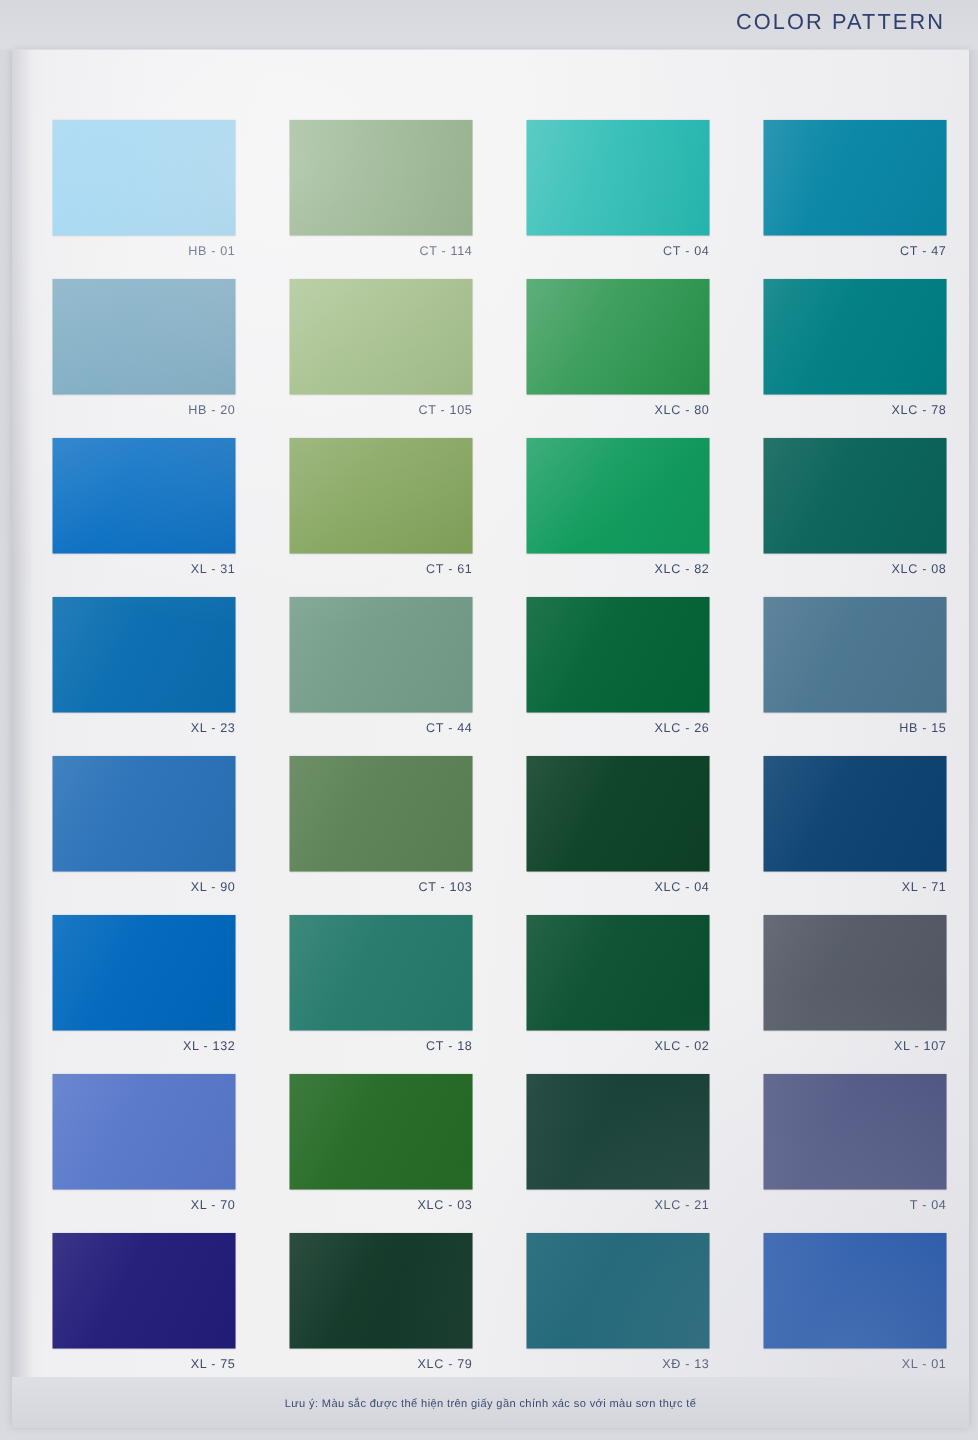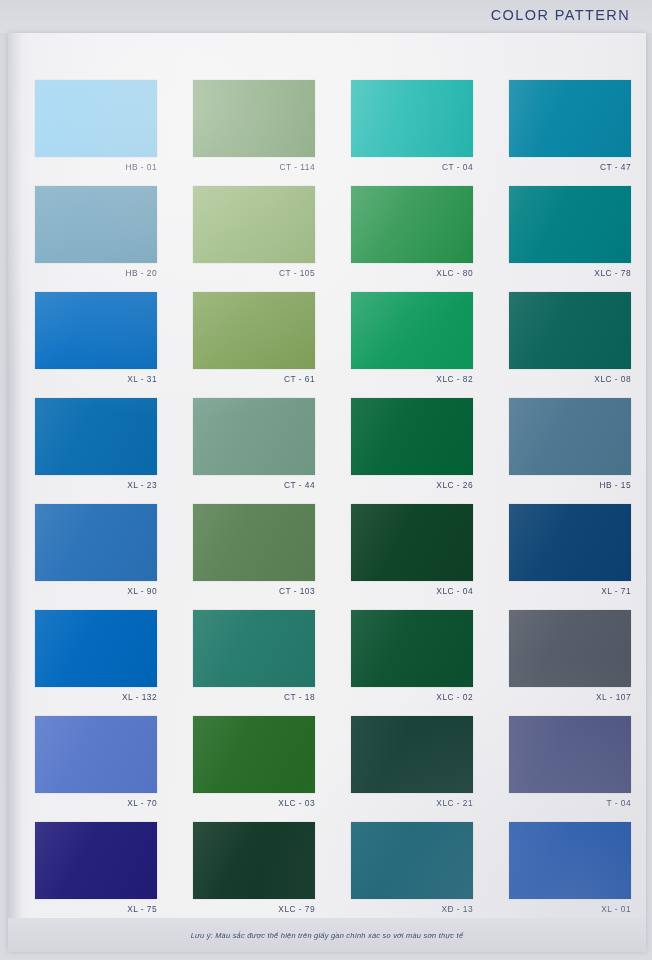--- a/index.html
+++ b/index.html
@@ -113,21 +113,20 @@
     bottom: 8px;
     width: 638px;
     height: 34px;
     background: linear-gradient(180deg,#dddfe4 0%,#d4d6dc 100%);
     display: flex;
     align-items: center;
     justify-content: center;
   }
   #note-text {
     font-size: 7.4px;
-    font-style: italic;
     letter-spacing: 0.25px;
     color: #3b4873;
     white-space: nowrap;
   }
 </style>
 </head>
 <body>
 
 <div id="page">
 

